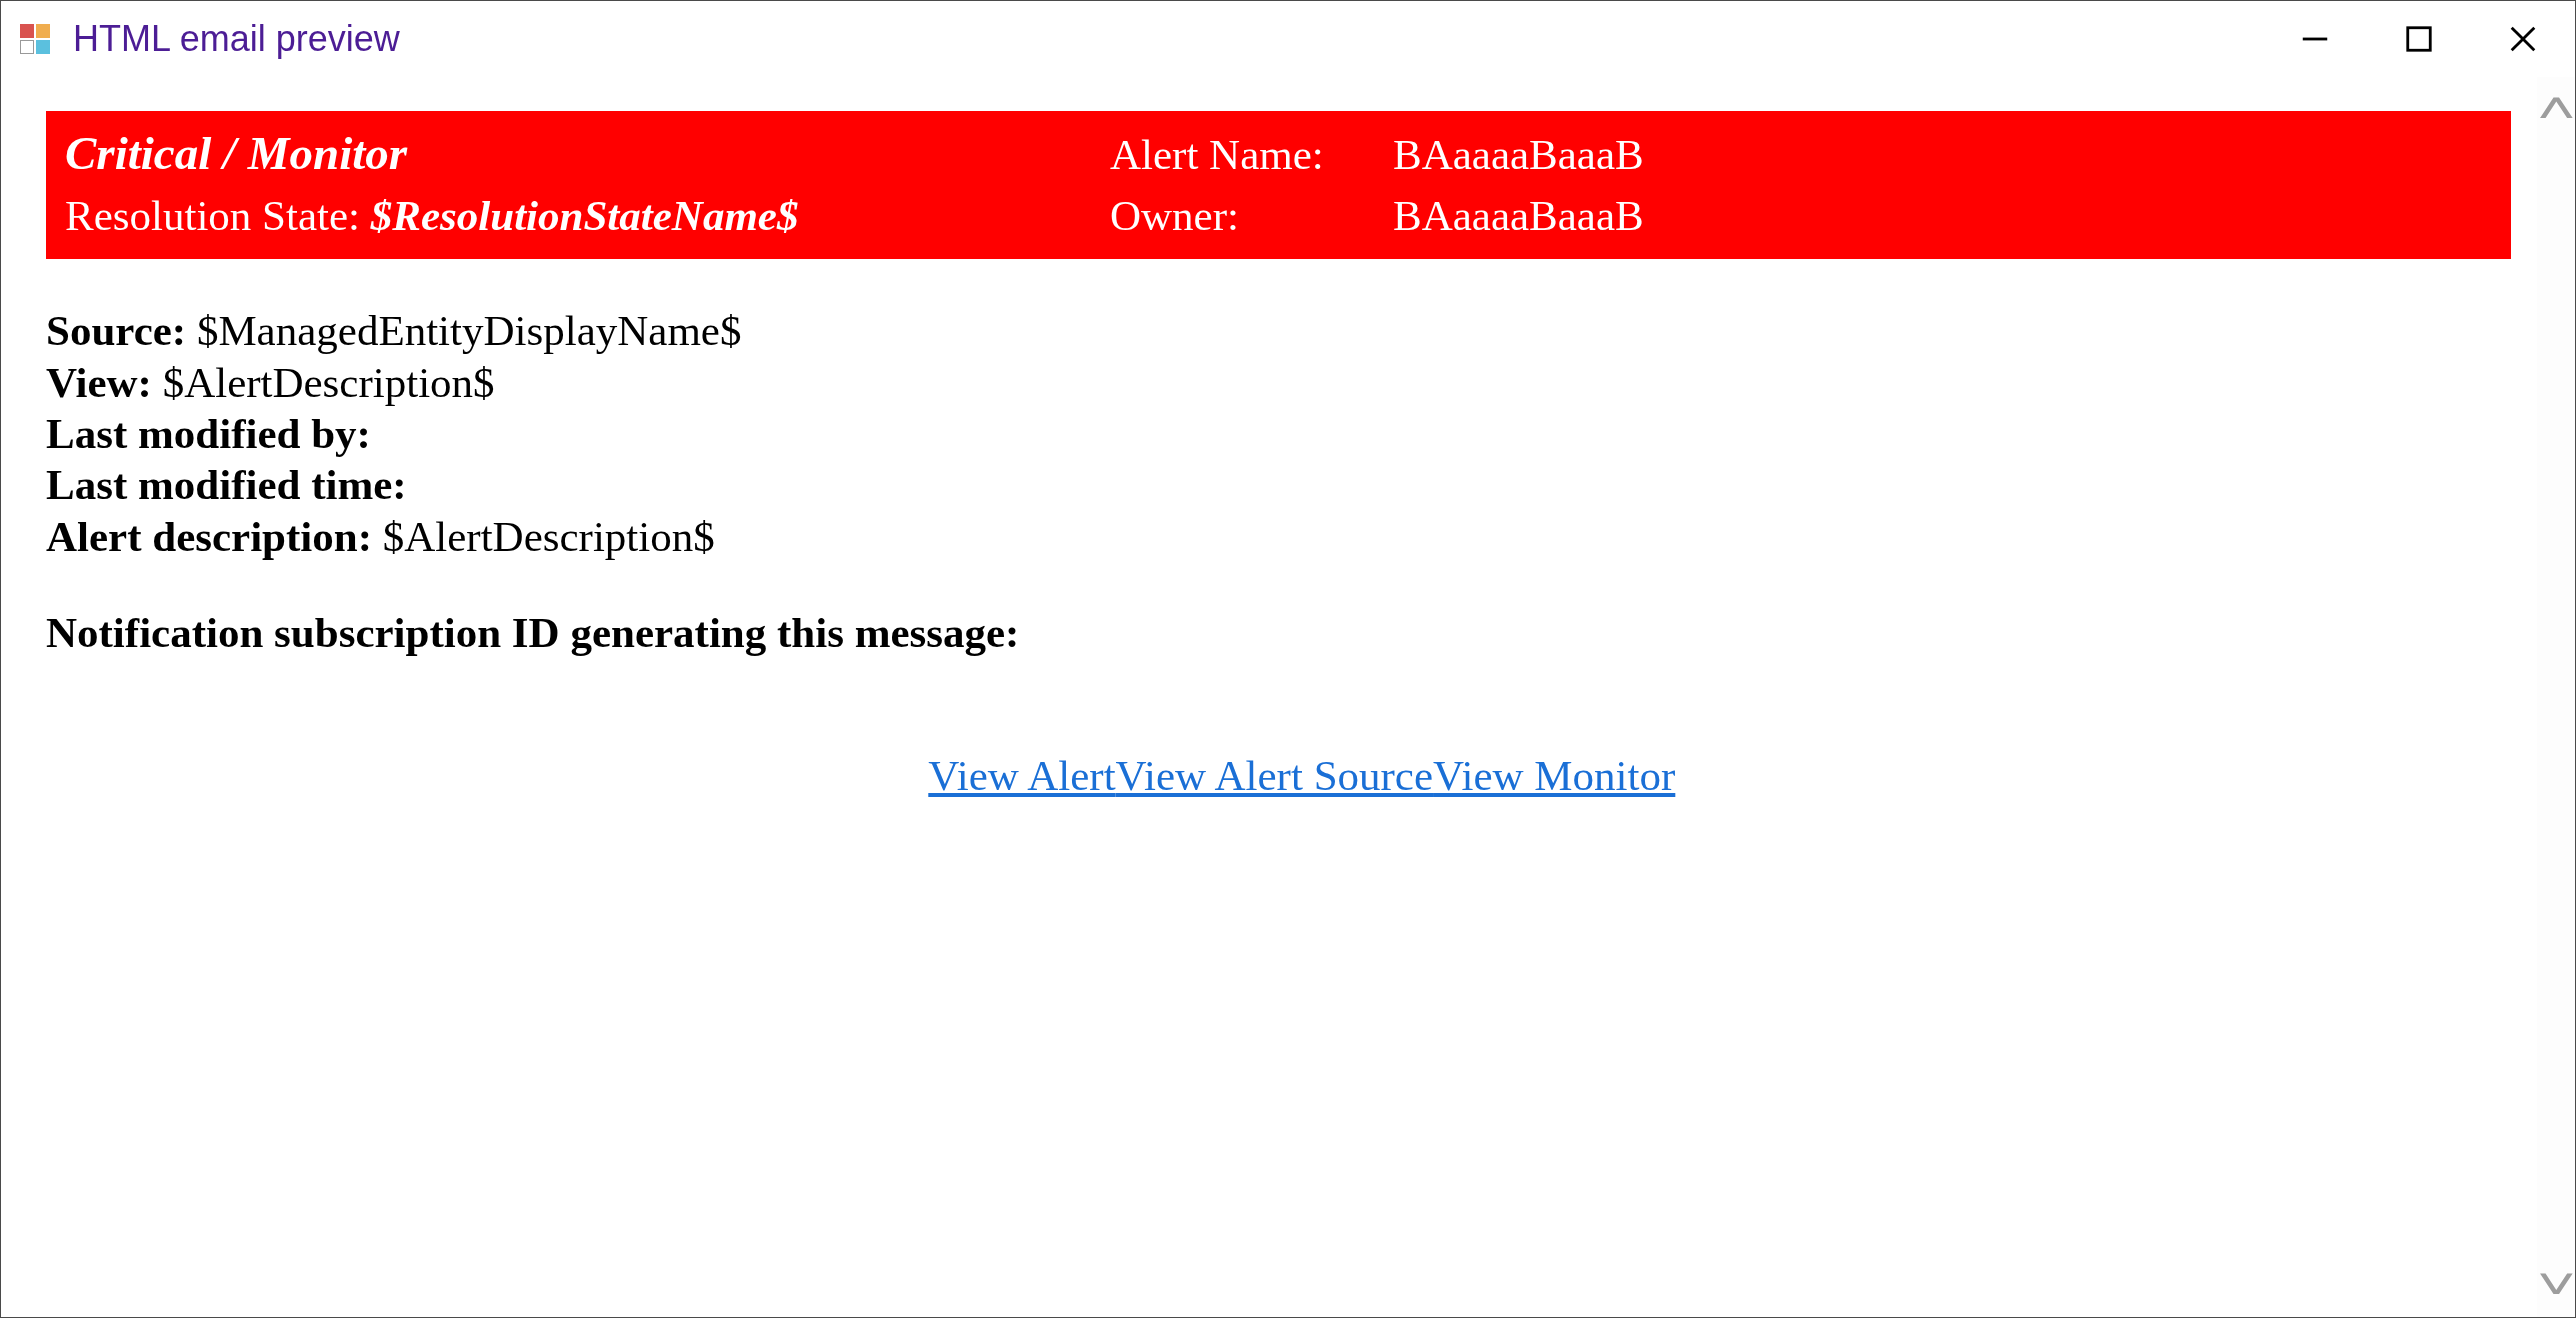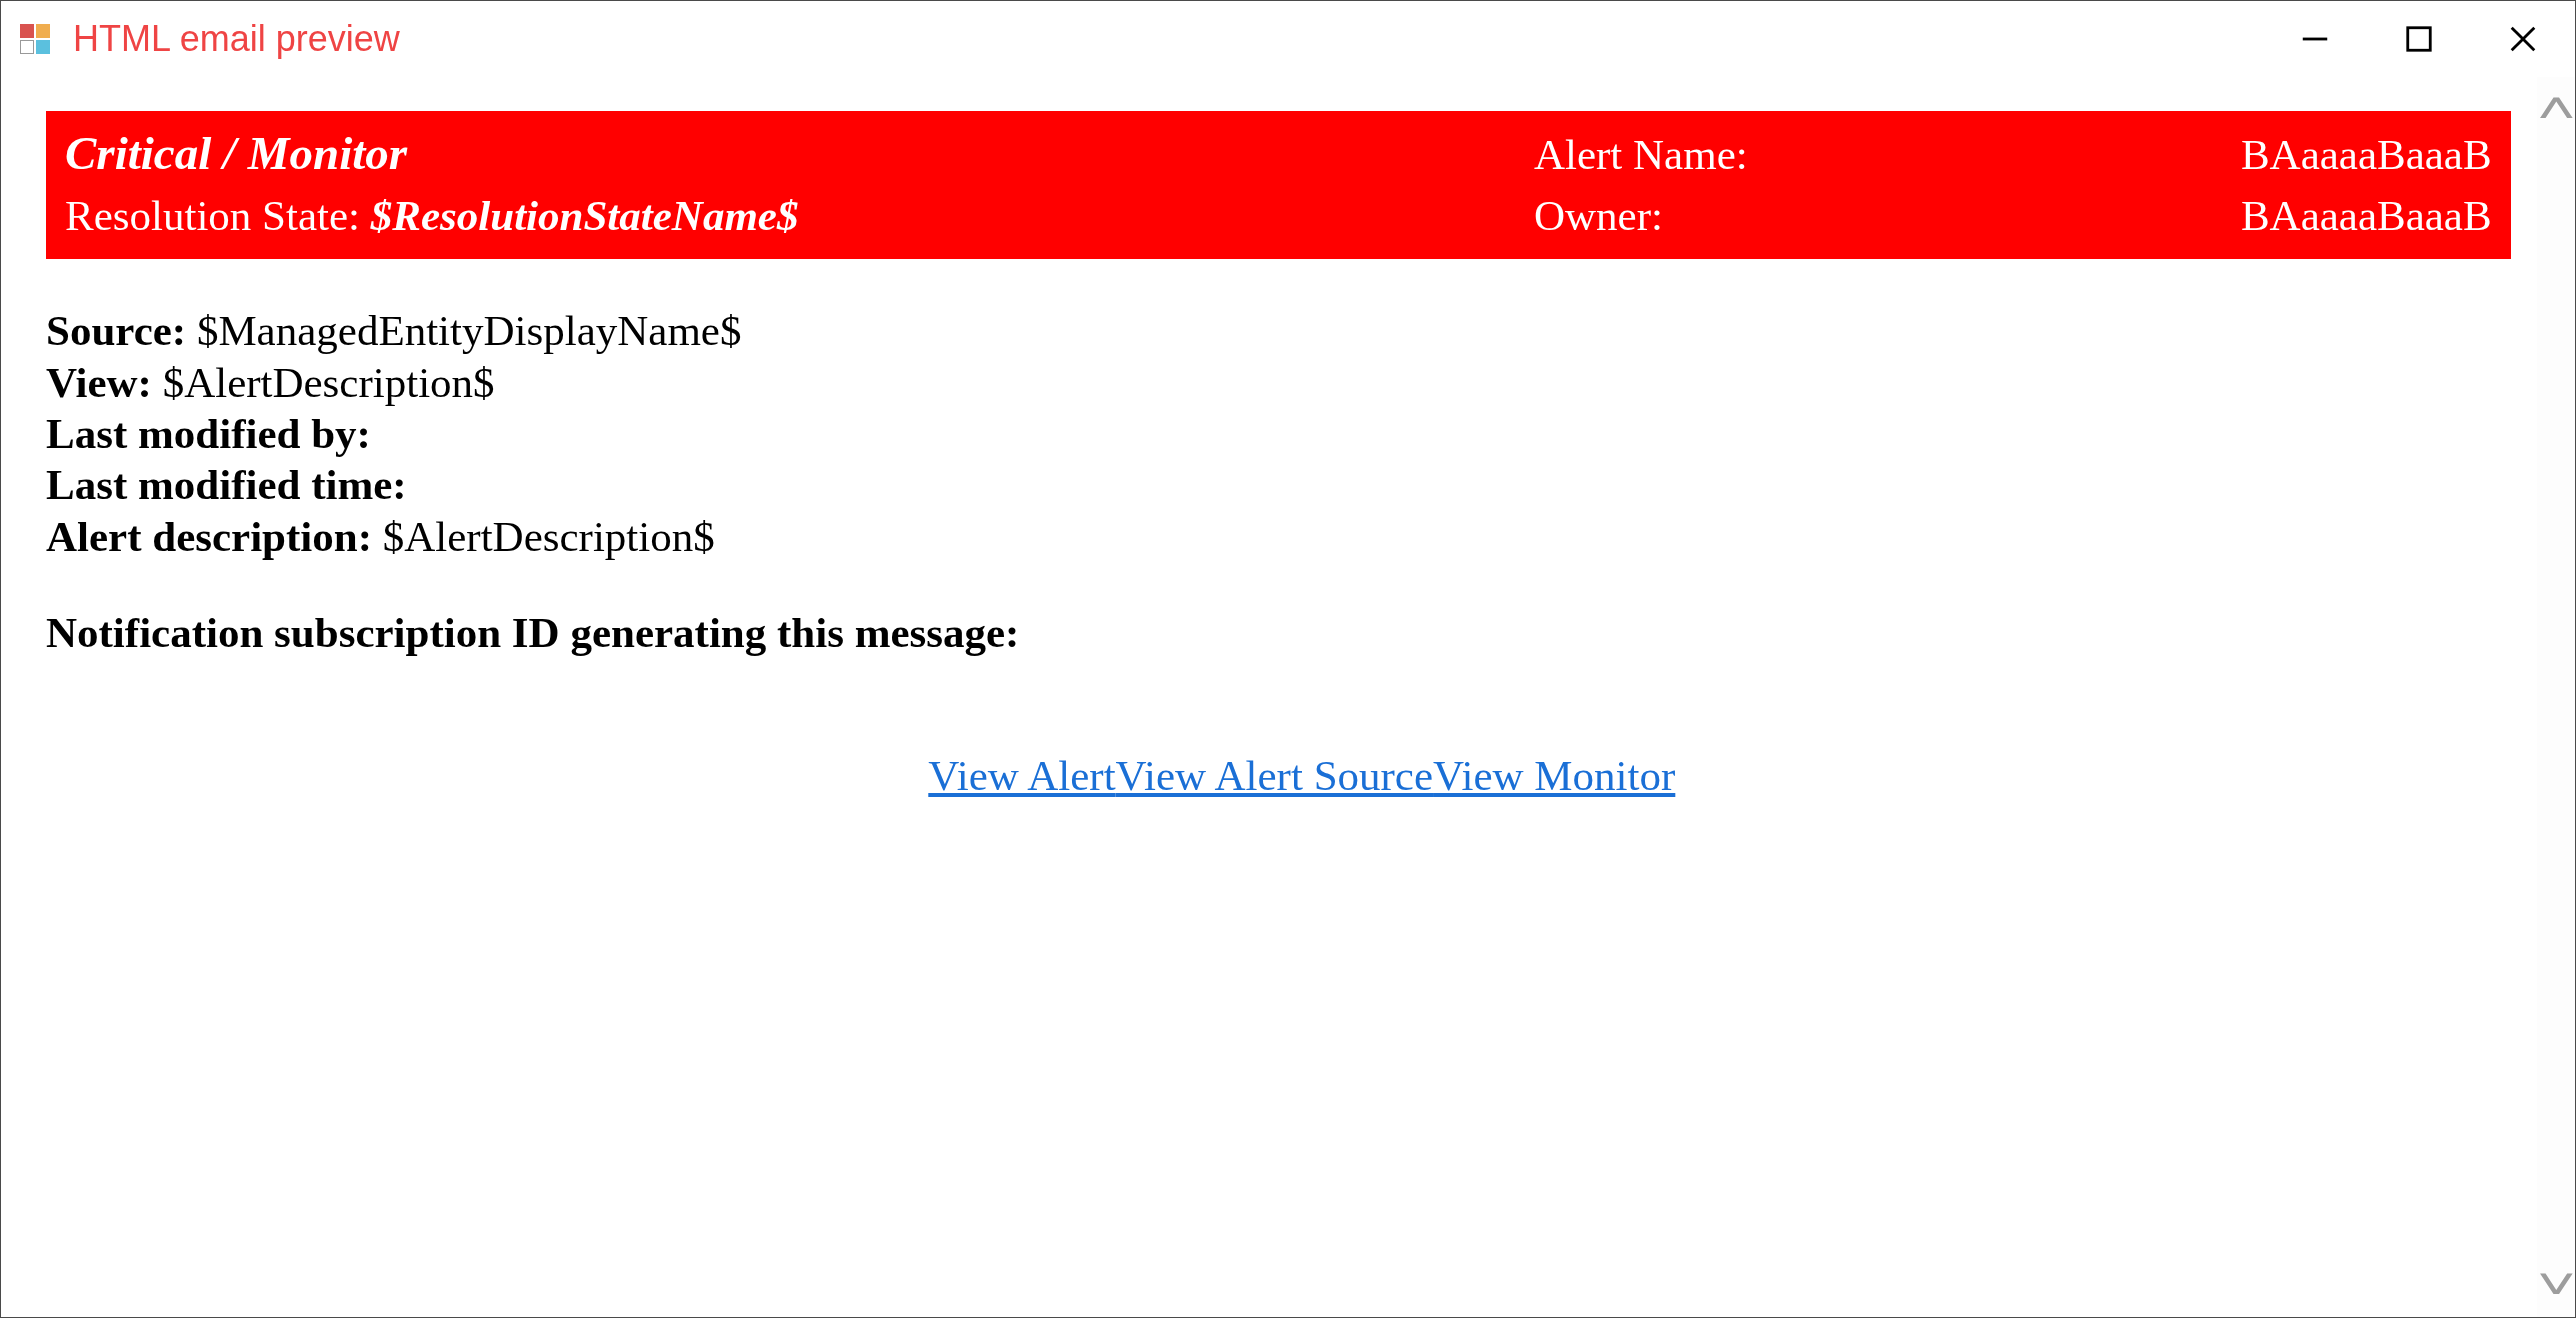--- a/index.html
+++ b/index.html
@@ -34,21 +34,21 @@
       grid-template-rows: 1fr 1fr;
       gap: 1.9px;
       margin-right: 23px;
     }
     .app-icon .q1 { background: #d9534f; }
     .app-icon .q2 { background: #f0ad4e; }
     .app-icon .q3 { background: #ffffff; border: 0.9px solid #999; }
     .app-icon .q4 { background: #5bc0de; }
     .title-text {
       font-size: 36px;
-      color: #ef4444;
+      color: #4c1d95;
       flex: 1;
     }
     .win-controls {
       display: flex;
       height: 100%;
     }
     .win-btn {
       width: 104px;
       display: flex;
       align-items: center;
@@ -90,21 +90,20 @@
     .header-band {
       background-color: #ff0000;
       color: #ffffff;
       padding: 9.4px 19px 13.2px 19px;
       font-size: 43px;
     }
     .band-row {
       display: flex;
       align-items: baseline;
       padding: 5.7px 0;
-      justify-content: space-between;
     }
     .band-left {
       width: 1039px;
     }
     .band-label-right {
       width: 283px;
       margin-left: 6px;
     }
     .crit-monitor {
       font-style: italic;

